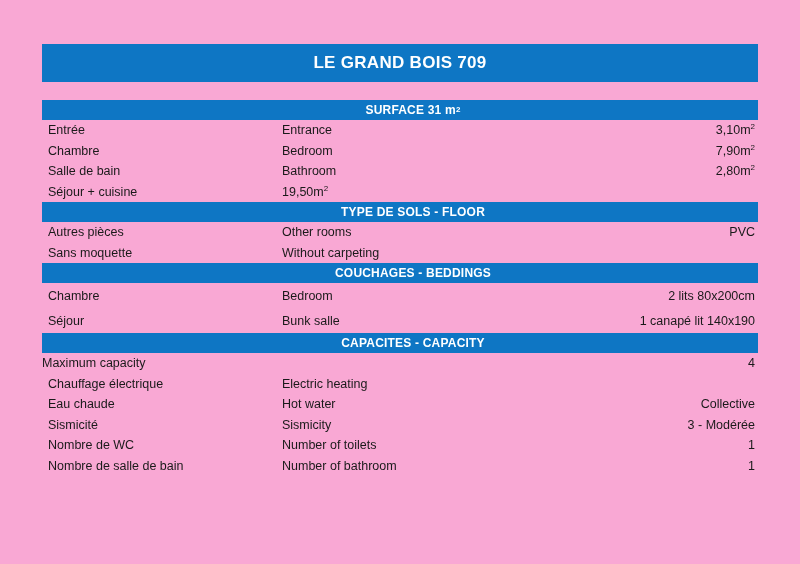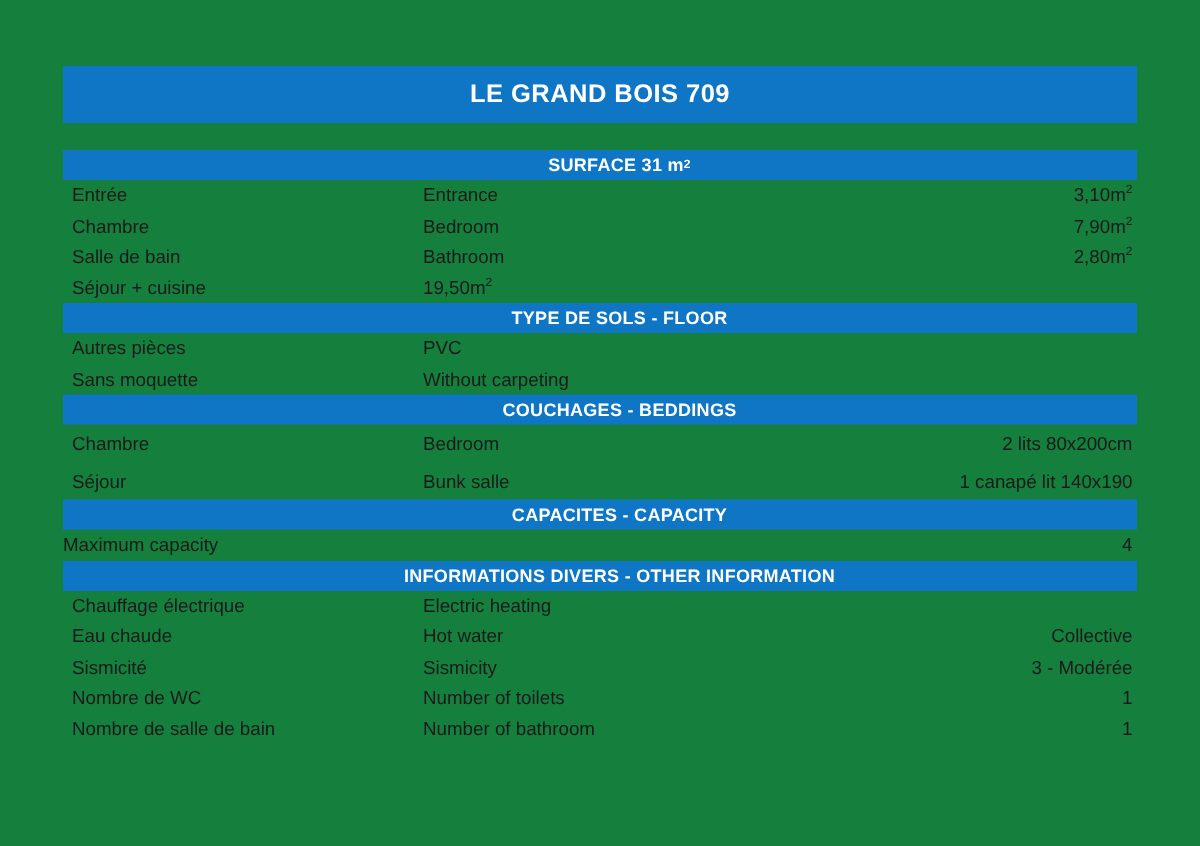--- a/index.html
+++ b/index.html
@@ -7,21 +7,21 @@
   html, body { margin: 0; padding: 0; }
   body {
     width: 800px; height: 564px;
     background: #ffffff;
     font-family: "Liberation Sans", sans-serif;
     color: var(--ink);
   }
   .page {
     position: relative;
     width: 800px; height: 564px;
-    background: #15803d;
+    background: #f9a8d4;
     overflow: hidden;
   }
   .content {
     position: absolute;
     left: 42px; top: 44px;
     width: 716px;
   }
   .title-bar {
     height: 38px;
     background: var(--accent);
@@ -87,20 +87,21 @@
           </div>
           <div class="row">
             <span class="cell-fr">Séjour + cuisine</span>
             <span class="cell-val">19,50m<sup>2</sup></span>
           </div>
         </div>
         <div class="section">
           <div class="section-header">TYPE DE SOLS - FLOOR</div>
           <div class="row">
             <span class="cell-fr">Autres pièces</span>
+            <span class="cell-en">Other rooms</span>
             <span class="cell-val">PVC</span>
           </div>
           <div class="row">
             <span class="cell-fr">Sans moquette</span>
             <span class="cell-en">Without carpeting</span>
             <span class="cell-val"></span>
           </div>
         </div>
         <div class="section tall-rows">
           <div class="section-header">COUCHAGES - BEDDINGS</div>
@@ -116,21 +117,20 @@
           </div>
         </div>
         <div class="section">
           <div class="section-header">CAPACITES - CAPACITY</div>
           <div class="row">
             <span class="cell-en">Maximum capacity</span>
             <span class="cell-val">4</span>
           </div>
         </div>
         <div class="section">
-          <div class="section-header">INFORMATIONS DIVERS - OTHER INFORMATION</div>
           <div class="row">
             <span class="cell-fr">Chauffage électrique</span>
             <span class="cell-en">Electric heating</span>
             <span class="cell-val"></span>
           </div>
           <div class="row">
             <span class="cell-fr">Eau chaude</span>
             <span class="cell-en">Hot water</span>
             <span class="cell-val">Collective</span>
           </div>

